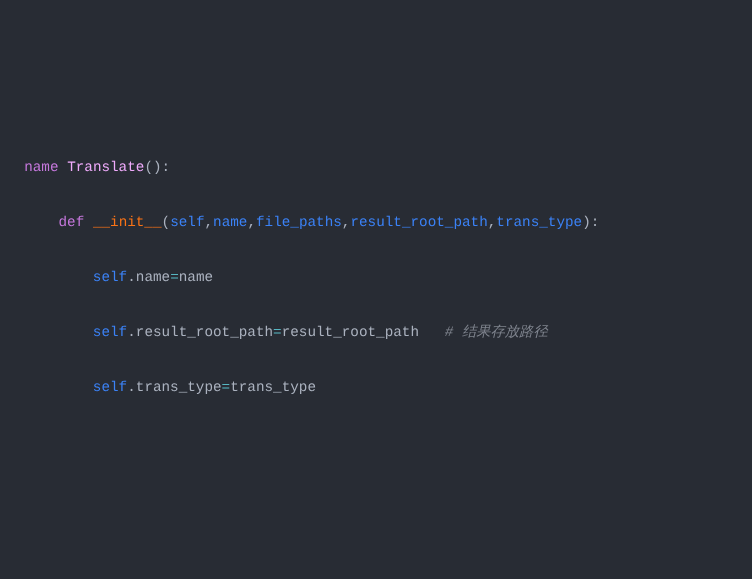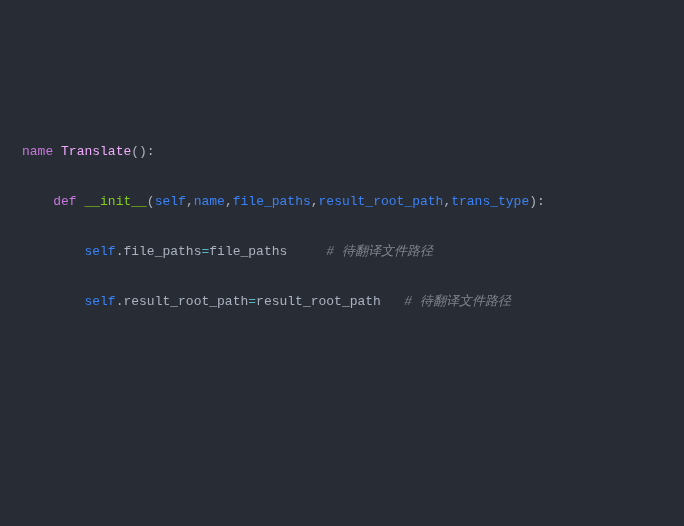--- a/index.html
+++ b/index.html
@@ -11,37 +11,38 @@
     color:#abb2bf;
     width:684px;
     height:526px;
     overflow:hidden;
     padding: 14px 0 14px 22px;
     white-space: pre;
   }
   .ln { display:block; height:25px; }
   .kw   { color:#c678dd; }           
   .cls  { color:#f0abfc; }           
-  .fn   { color:#84cc16; }           
+  .fn   { color:#f97316; }           
   .slf  { color:#3b82f6; }           
   .op   { color:#56b6c2; }           
   .pun  { color:#abb2bf; }           
   .cmt  { color:#7f848e; font-style:italic; } 
   .body { color:#abb2bf; }
 </style>
 </head>
 <body>
 
 
 
 <div>
 <span class="ln"><span class="kw">name</span> <span class="cls">Translate</span><span class="pun">():</span></span>
 <span class="ln">    <span class="kw">def</span> <span class="fn">__init__</span><span class="pun">(</span><span class="slf">self</span><span class="pun">,</span><span class="slf">name</span><span class="pun">,</span><span class="slf">file_paths</span><span class="pun">,</span><span class="slf">result_root_path</span><span class="pun">,</span><span class="slf">trans_type</span><span class="pun">):</span></span>
-<span class="ln">        <span class="slf">self</span><span class="pun">.</span><span class="body">file_paths</span><span class="op">=</span><span class="body">file_paths</span>     <span class="cmt"># 待翻译文件路径</span></span>
-<span class="ln">        <span class="slf">self</span><span class="pun">.</span><span class="body">result_root_path</span><span class="op">=</span><span class="body">result_root_path</span>   <span class="cmt"># 待翻译文件路径</span></span>
+<span class="ln">        <span class="slf">self</span><span class="pun">.</span><span class="body">name</span><span class="op">=</span><span class="body">name</span></span>
+<span class="ln">        <span class="slf">self</span><span class="pun">.</span><span class="body">result_root_path</span><span class="op">=</span><span class="body">result_root_path</span>   <span class="cmt"># 结果存放路径</span></span>
+<span class="ln">        <span class="slf">self</span><span class="pun">.</span><span class="body">trans_type</span><span class="op">=</span><span class="body">trans_type</span></span>
 <span class="ln"> </span>
 <span class="ln"> </span>
 
 
 
 
 
 
 
 

